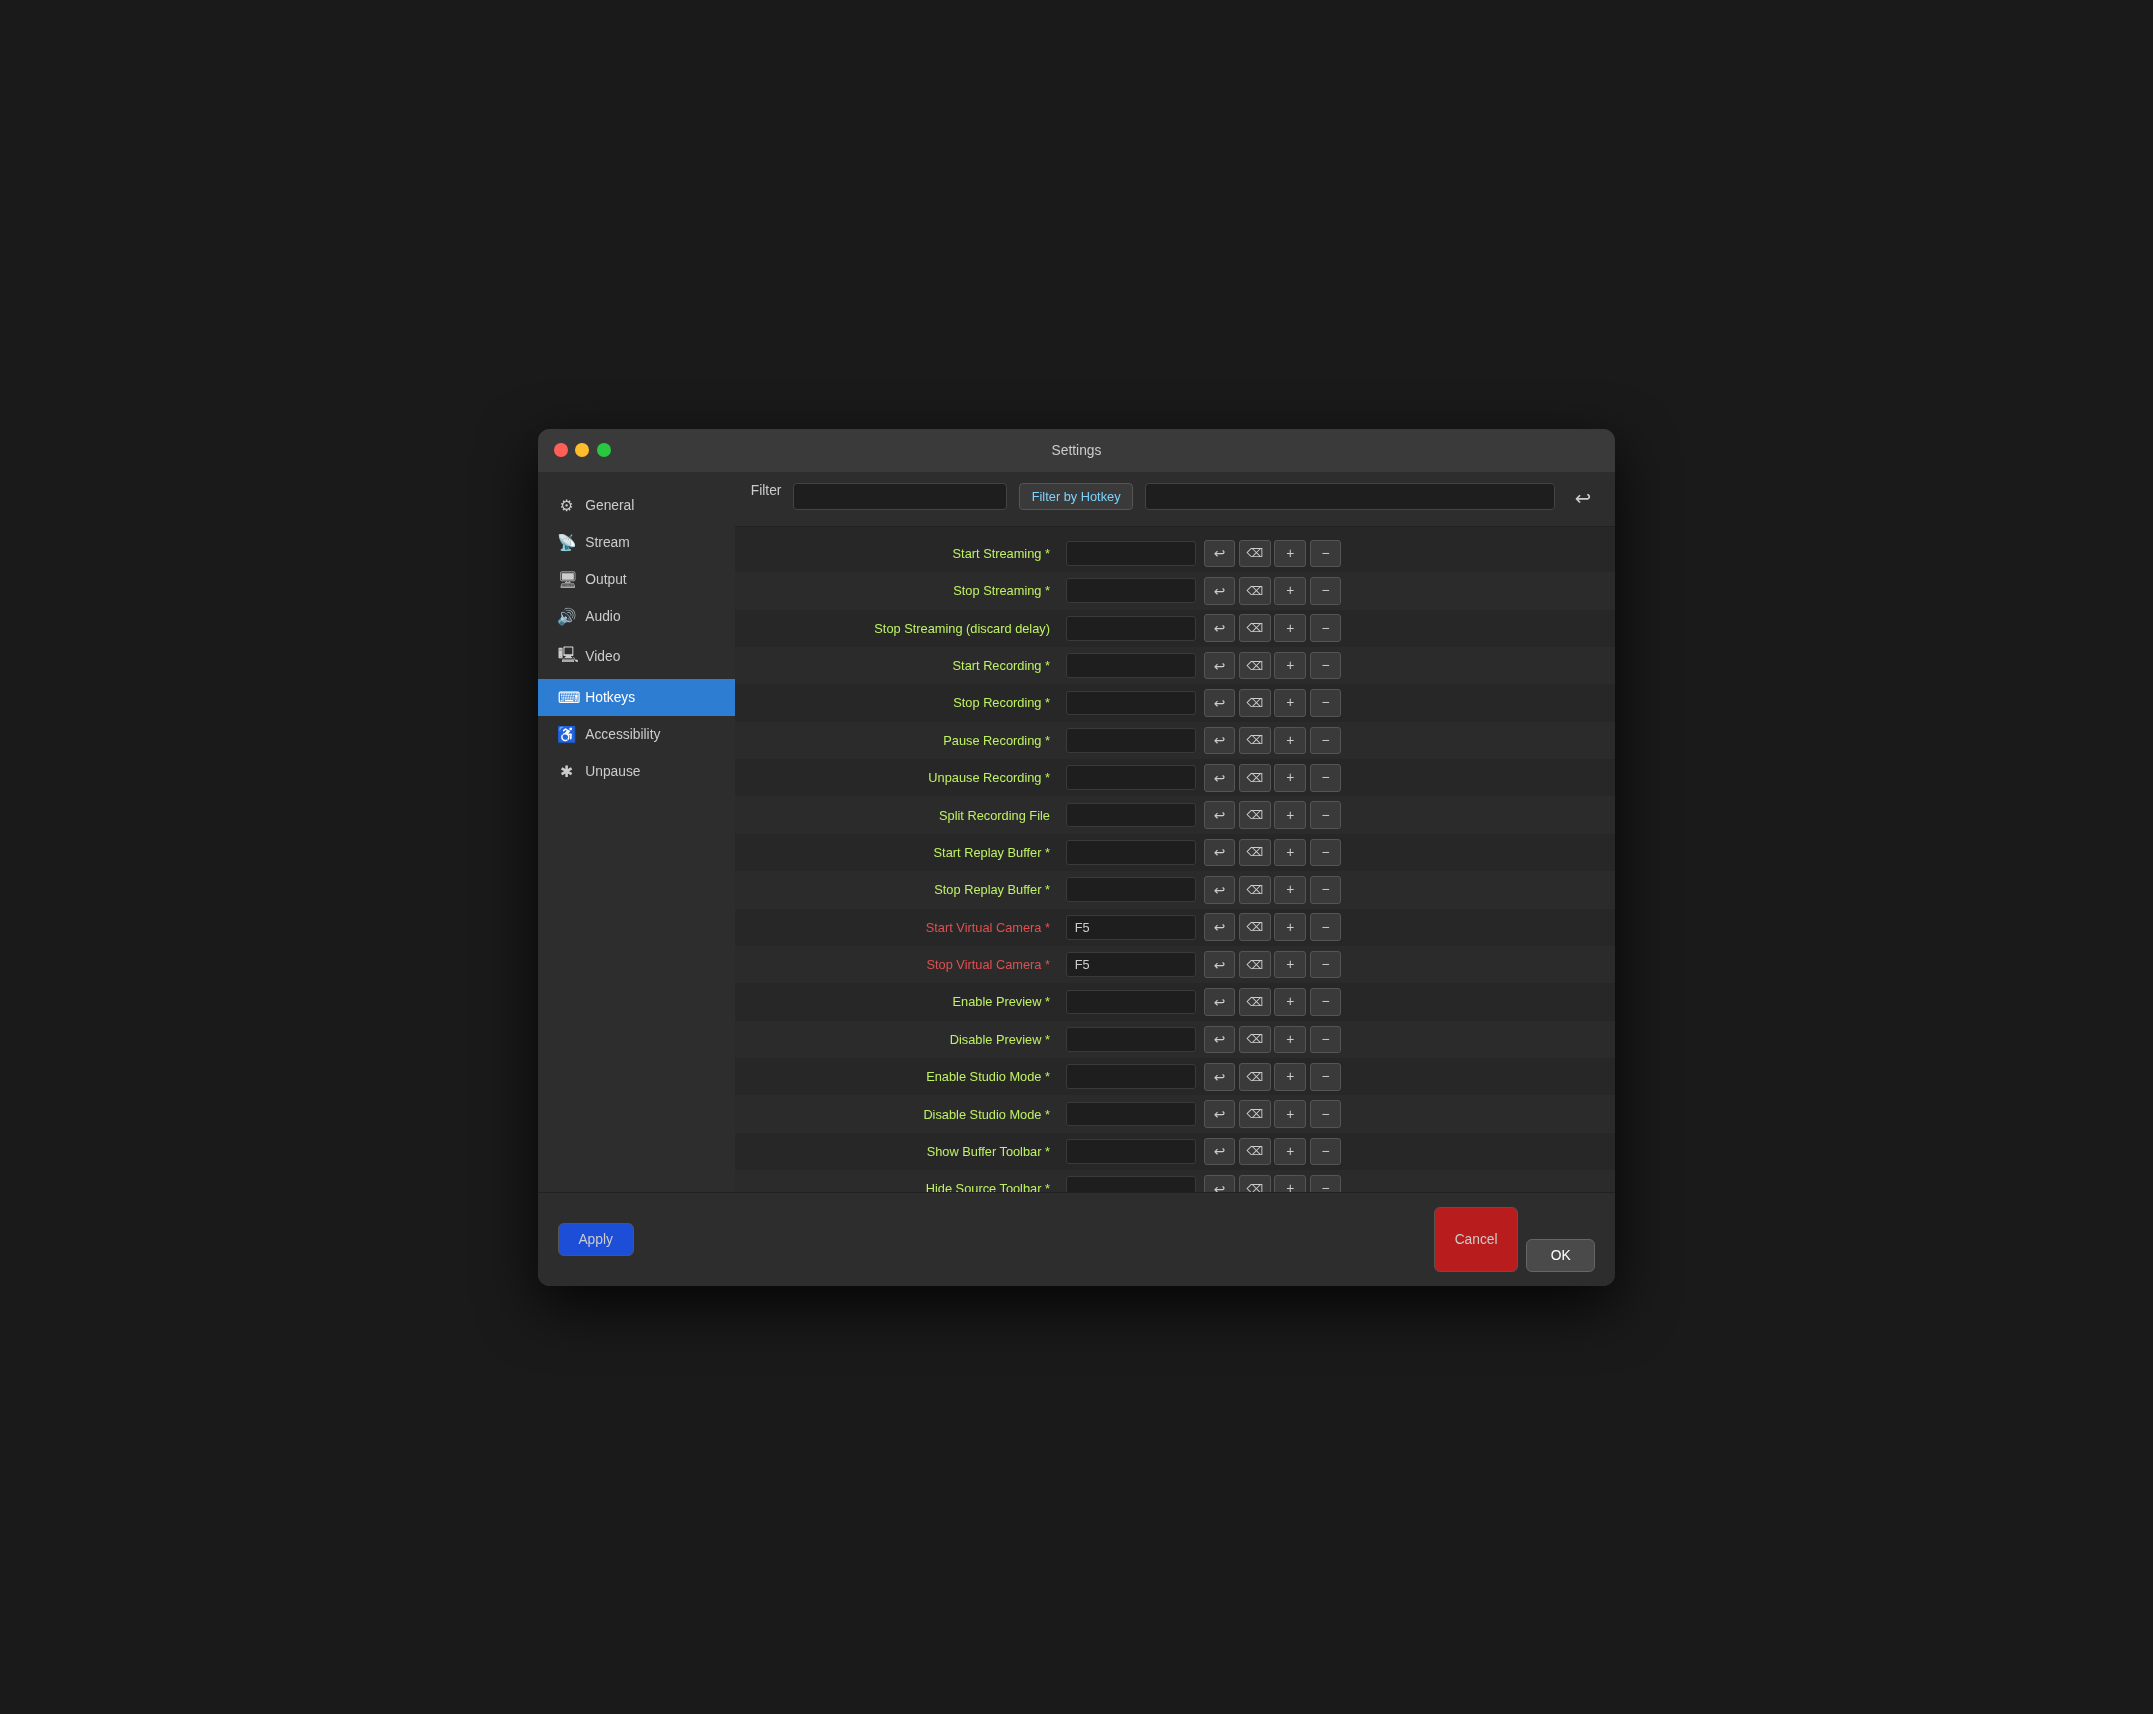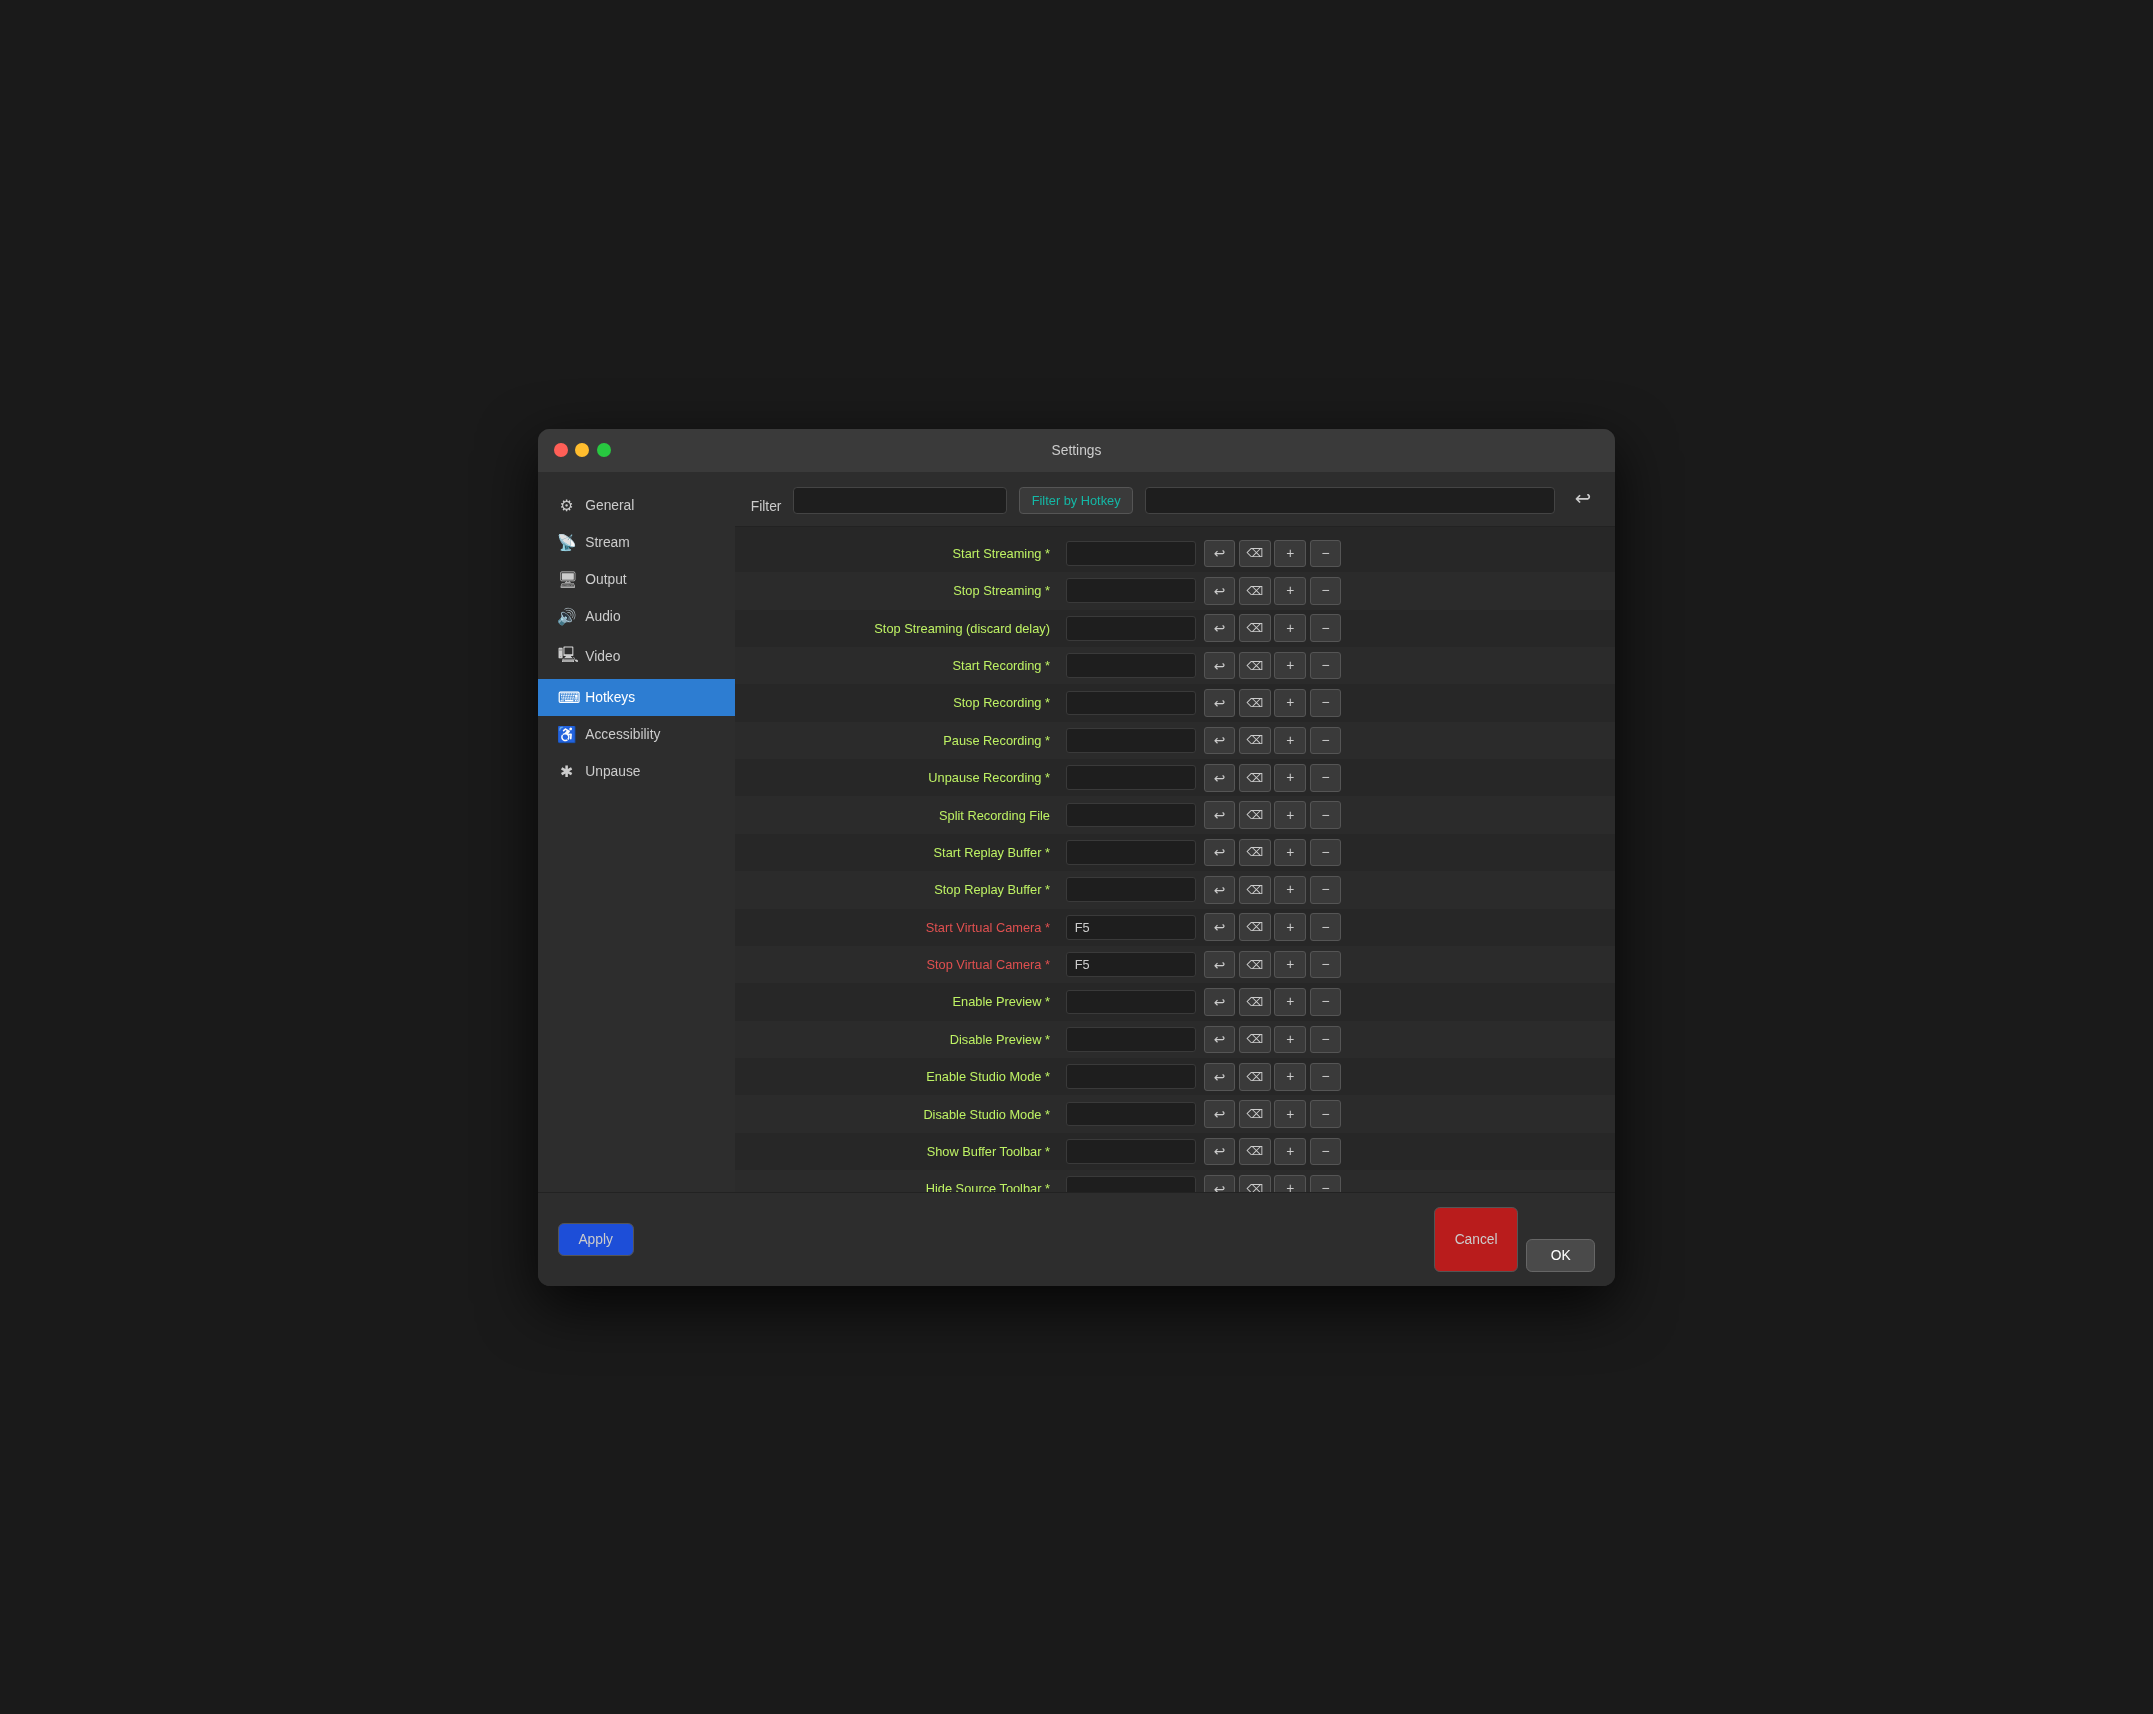--- a/index.html
+++ b/index.html
@@ -83,21 +83,21 @@
     }
     .content-area {
       flex: 1;
       background: #272727;
       display: flex;
       flex-direction: column;
       overflow: hidden;
     }
     .filter-bar {
       display: flex;
-      align-items: flex-end;
+      align-items: flex-start;
       padding: 11.8px 15.8px;
       gap: 11.8px;
       background: #2d2d2d;
       border-bottom: 1px solid #222;
       flex-shrink: 0;
     }
     .filter-label {
       color: #ccc;
       font-size: 13.8px;
     }
@@ -108,21 +108,21 @@
       border-radius: 3.9px;
       color: #ccc;
       padding: 4.9px 7.9px;
       font-size: 12.8px;
       outline: none;
     }
     .filter-hotkey-btn {
       background: #3a3a3a;
       border: 1px solid #555;
       border-radius: 3.9px;
-      color: #14b8a6;
+      color: #7dd3fc;
       padding: 4.9px 11.8px;
       font-size: 12.8px;
       cursor: pointer;
     }
     .filter-hotkey-input {
       flex: 2;
       background: #1e1e1e;
       border: 1px solid #444;
       border-radius: 3.9px;
       color: #ccc;

